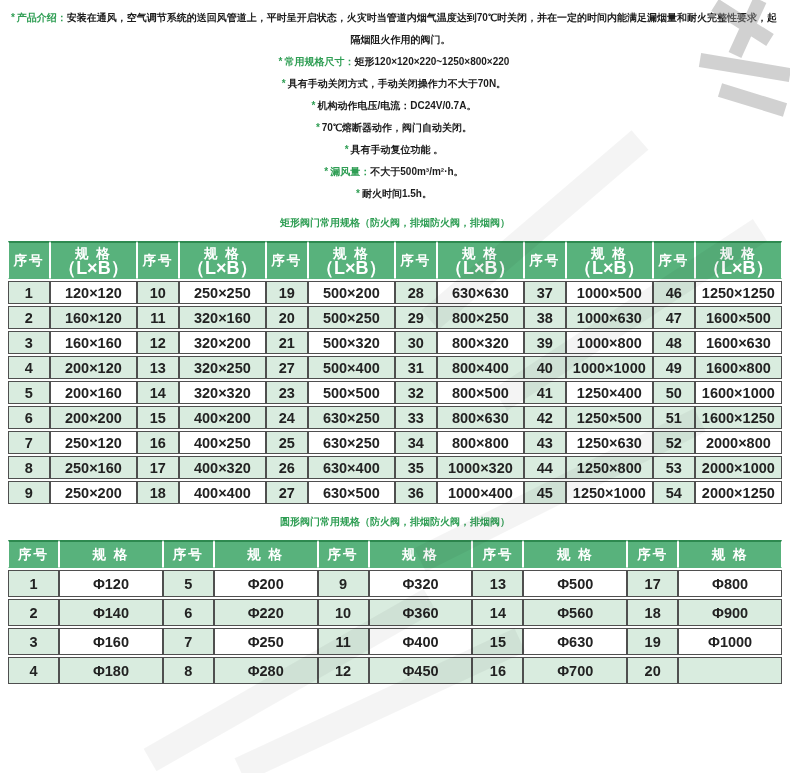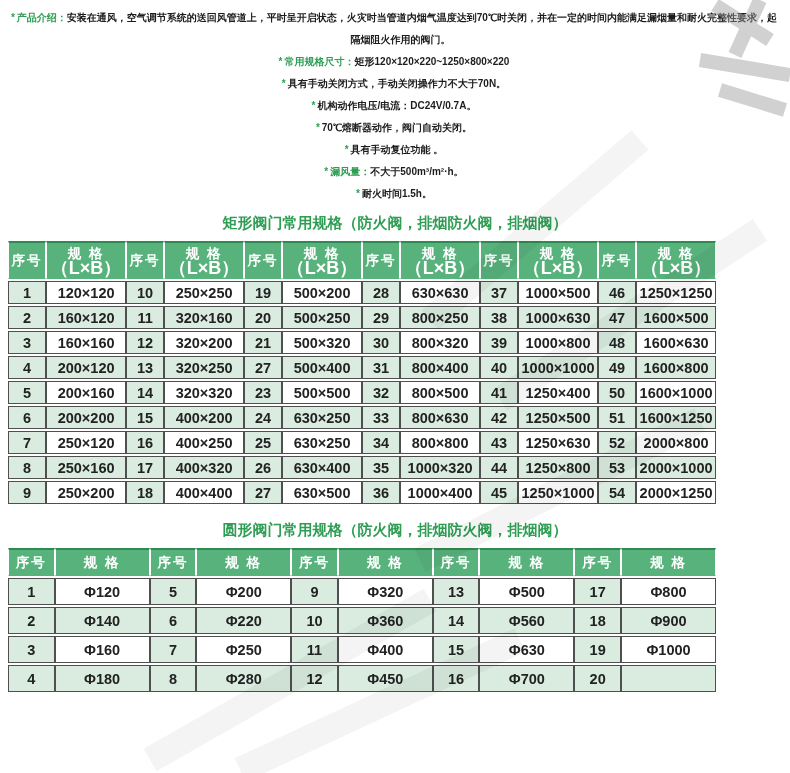--- a/index.html
+++ b/index.html
@@ -31,28 +31,28 @@
   .bullet .lbl{
     color:#2f9e54;
     font-weight:bold;
   }
   .bullet .txt{ color:#1c1c1c; }
   
   .tbl-title{
     margin:7px 0 5px 0;
     text-align:center;
     color:#2f9e54;
-    font-size:15px;
+    font-size:10px;
     font-weight:bold;
     line-height:22px;
   }
-  .tbl-title.second{ margin-top:13px; }
+  .tbl-title.second{ margin-top:5px; }
   
   table.spec{
-    width:708px;
+    width:774px;
     margin:0 8px;
     border-collapse:separate;
     border-spacing:0 2px;
     table-layout:fixed;
   }
   table.spec th{
     background:#58b27c;
     color:#ffffff;
     font-weight:bold;
     border-left:1px solid #ffffff;

